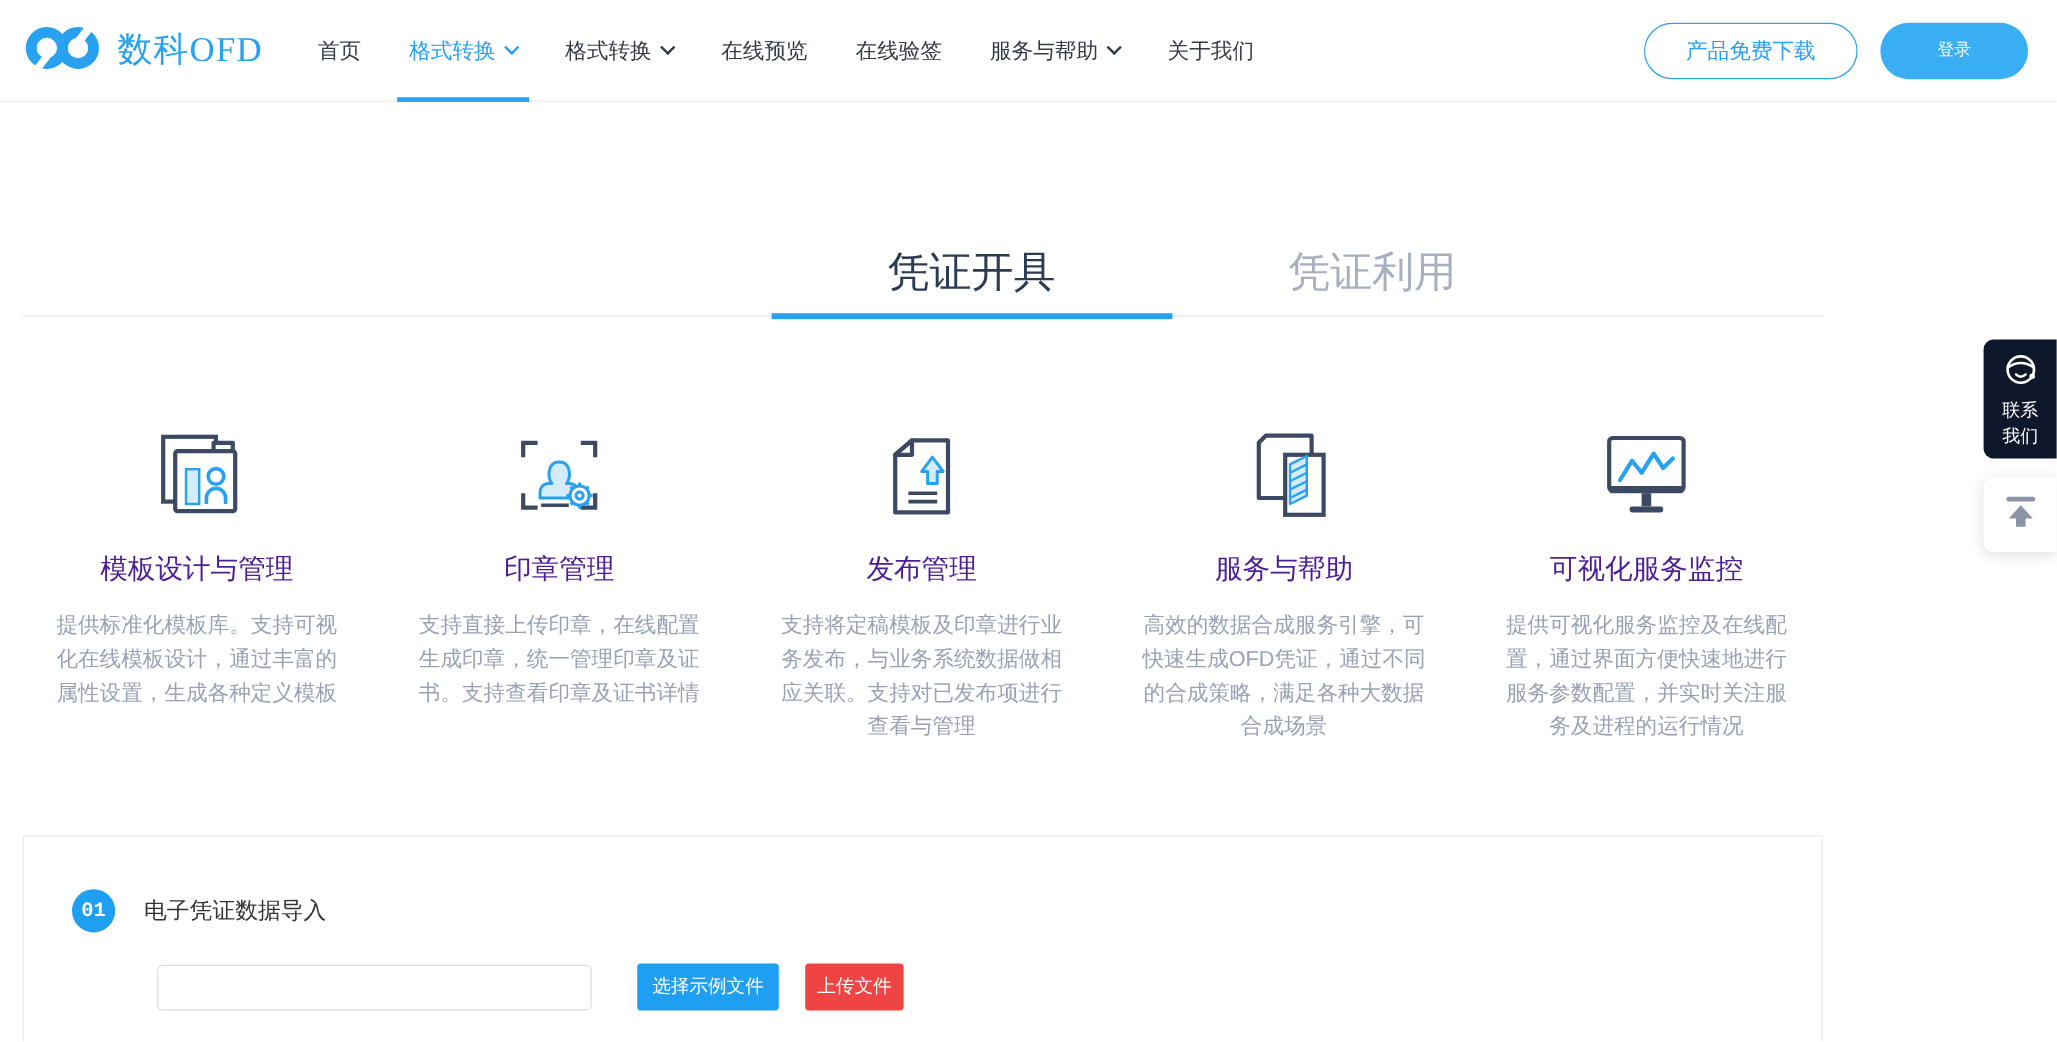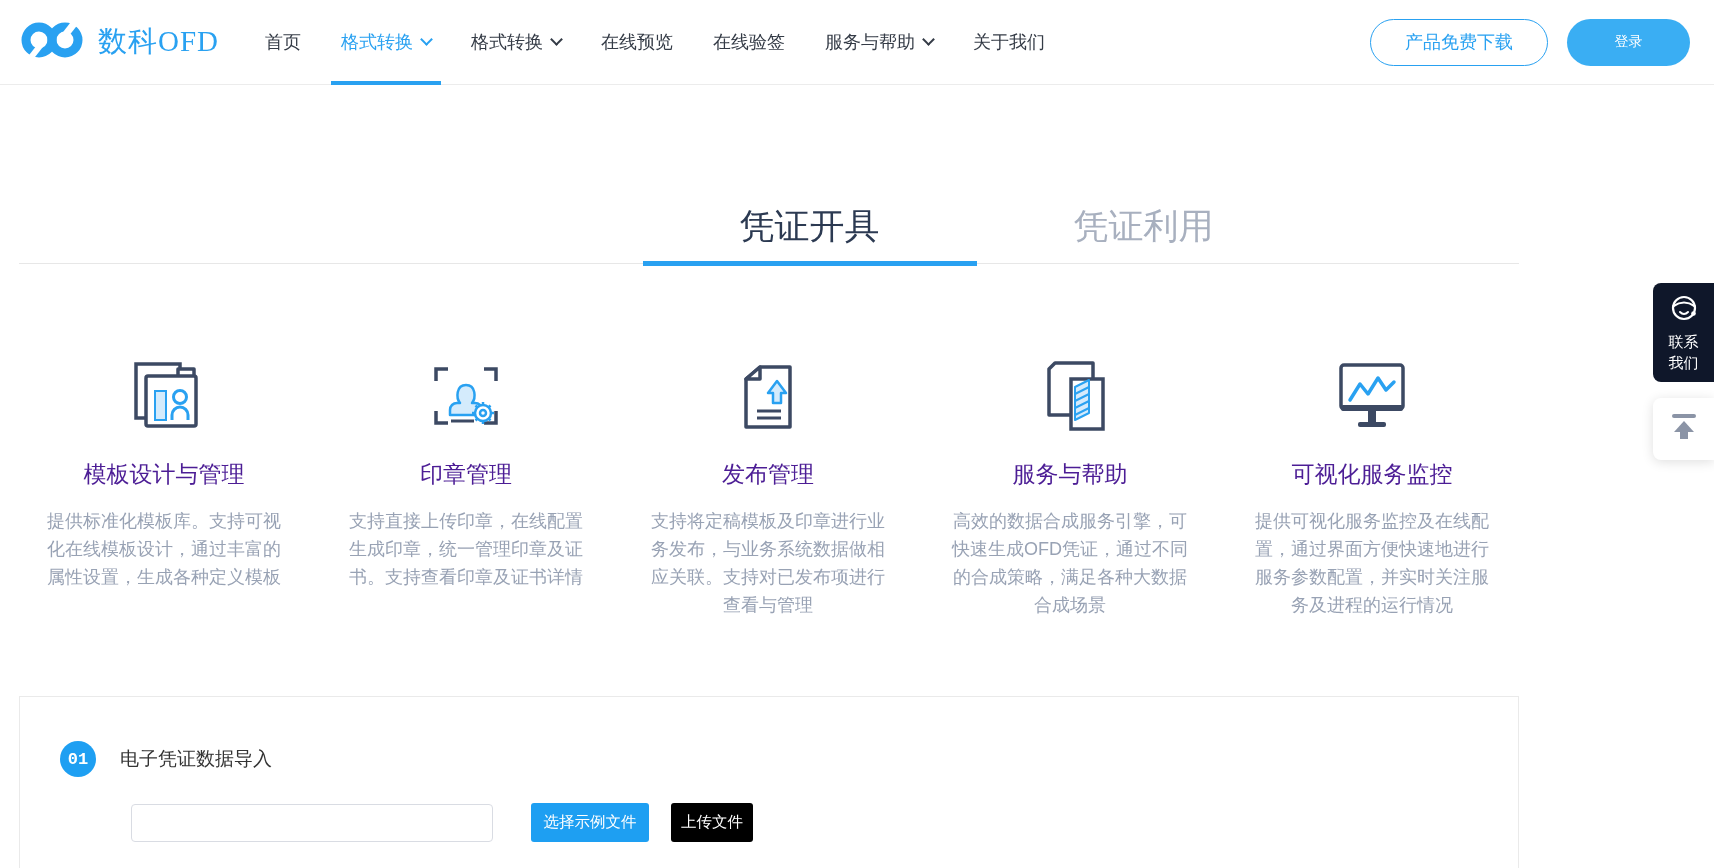--- a/index.html
+++ b/index.html
@@ -49,21 +49,21 @@
     border:1px solid #eaeaea; background:#fff; }
   .step-row { display:flex; align-items:center; margin:44px 0 0 40px;font-family:Liberation Mono, monospace; }
   .step-badge { width:36px; height:36px; border-radius:50%; background:#1e9ff2; color:#fff;
     font-size:17px; font-weight:bold; display:flex; align-items:center; justify-content:center; }
   .step-title { margin-left:24px; font-size:19px; font-weight:500; color:#333; }
   .input-row { display:flex; align-items:center; margin:26px 0 0 111px; }
   .file-input { width:362px; height:38px; border:1px solid #d9dce3; border-radius:4px;
     outline:none; padding:0 10px; font-size:15px; color:#333; }
   .btn-sample { margin-left:38px; width:118px; height:39px; background:#1e9ff2; border:none;
     border-radius:3px; color:#fff; font-size:15.5px; cursor:pointer; }
-  .btn-upload { margin-left:22px; width:82px; height:39px; background:#000000; border:none;
+  .btn-upload { margin-left:22px; width:82px; height:39px; background:#ef4444; border:none;
     border-radius:3px; color:#fff; font-size:15.5px; cursor:pointer; }
 
   
   .contact { position:absolute; right:0; top:283px; width:61px; height:99px; background:#0f172a;
     border-radius:8px 0 0 8px; color:#fff; text-align:center; cursor:pointer; padding-top:9px; }
   .contact-label { font-size:15px; line-height:21px; margin-top:3px; }
   .backtop { position:absolute; right:0; top:398px; width:61px; height:62px; background:#fff;
     border-radius:8px 0 0 8px; box-shadow:0 2px 12px rgba(0,0,0,.13); display:flex;
     align-items:center; justify-content:center; cursor:pointer; }
 </style>

